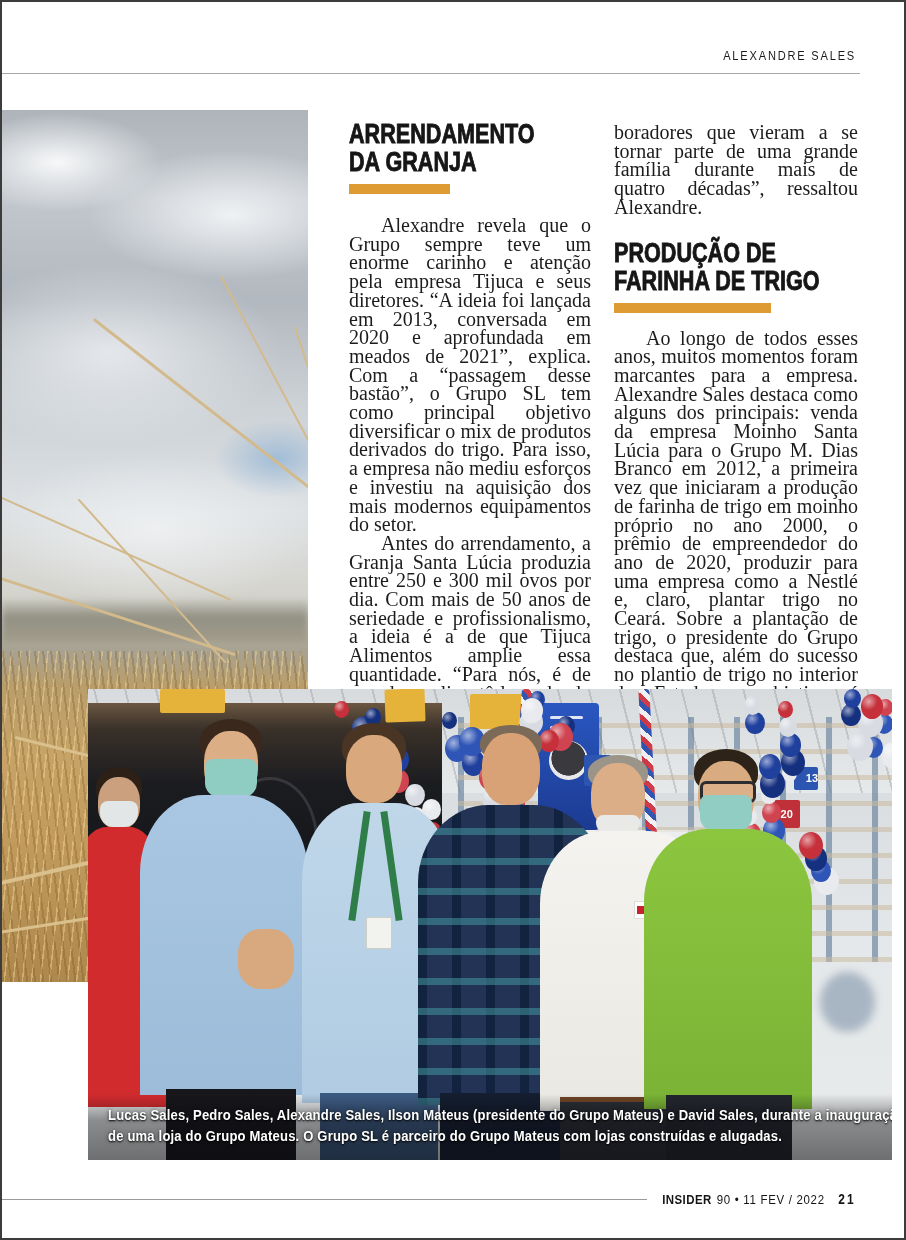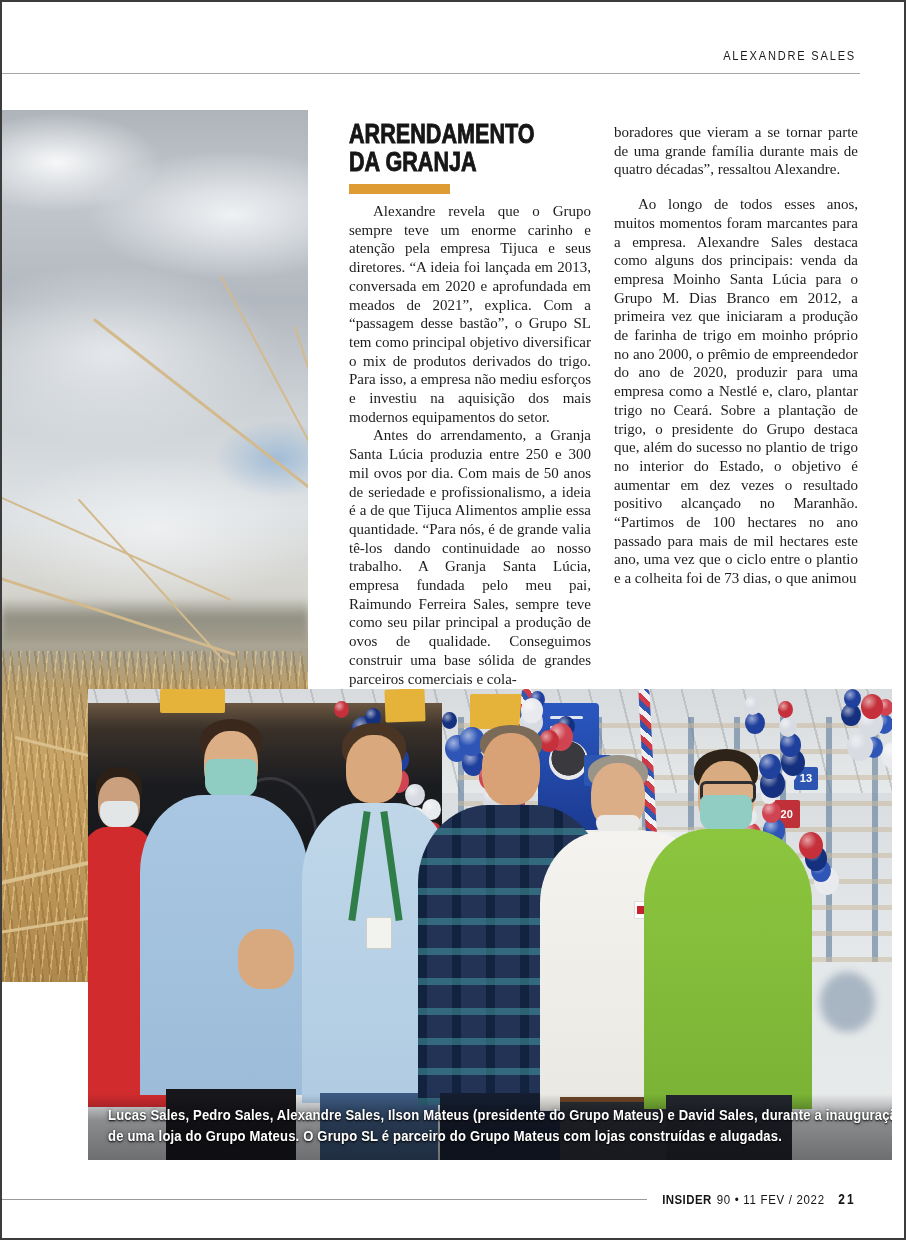--- a/index.html
+++ b/index.html
@@ -30,25 +30,25 @@
   .col-right{left:612px;width:244px;}
   h2.sec{
     margin:0;font-size:27px;line-height:28px;font-weight:700;color:#161616;
     letter-spacing:0;transform:scaleX(.8);transform-origin:left top;white-space:nowrap;
     -webkit-text-stroke:.9px #161616;
   }
   .accent-bar{height:10px;background:#DE9A33;margin-top:8px;}
   .bar-1{width:101px;}
   .bar-2{width:157px;}
   .bodytext{
-    font-family:"Liberation Serif",serif;font-size:15px;line-height:18.7px;
+    font-family:"Liberation Serif",serif;font-size:20px;line-height:18.7px;
     color:#1c1c1c;text-align:justify;margin:0;
   }
   .bodytext.indent{text-indent:1.6em;}
-  .col-mid .bodytext:first-of-type{margin-top:8px;}
+  .col-mid .bodytext:first-of-type{margin-top:22px;}
   .col-right .sec-wrap{margin-top:22px;}
   .col-right .bodytext.cont{margin-top:3px;}
   .col-right .bodytext.indent{margin-top:16px;}
 
   
   .wheat-photo{
     position:absolute;left:0;top:108px;width:306px;height:872px;overflow:hidden;
     background:
       radial-gradient(ellipse 150px 70px at 18% 6%, rgba(250,251,252,.95), transparent 70%),
       radial-gradient(ellipse 200px 90px at 75% 12%, rgba(244,246,248,.9), transparent 72%),
@@ -177,20 +177,27 @@
       <span>ARRENDAMENTO</span><br>
       <span>DA GRANJA</span>
     </h2>
     <div class="accent-bar bar-1"></div>
     <p class="bodytext indent">Alexandre revela que o Grupo sempre teve um enorme carinho e atenção pela empresa Tijuca e seus diretores. “A ideia foi lançada em 2013, conversada em 2020 e aprofundada em meados de 2021”, explica. Com a “passagem desse bastão”, o Grupo SL tem como principal objetivo diversificar o mix de produtos derivados do trigo. Para isso, a empresa não mediu esforços e investiu na aquisição dos mais modernos equipamentos do setor.</p>
     <p class="bodytext indent">Antes do arrendamento, a Granja Santa Lúcia produzia entre 250 e 300 mil ovos por dia. Com mais de 50 anos de seriedade e profissionalismo, a ideia é a de que Tijuca Alimentos amplie essa quantidade. “Para nós, é de grande valia tê-los dando continuidade ao nosso trabalho. A Granja Santa Lúcia, empresa fundada pelo meu pai, Raimundo Ferreira Sales, sempre teve como seu pilar principal a produção de ovos de qualidade. Conseguimos construir uma base sólida de grandes parceiros comerciais e cola-</p>
   </div>
 
   <div class="col col-right">
     <p class="bodytext cont">boradores que vieram a se tornar parte de uma grande família durante mais de quatro décadas”, ressaltou Alexandre.</p>
+    <div class="sec-wrap">
+      <h2 class="sec">
+        <span>PRODUÇÃO DE</span><br>
+        <span>FARINHA DE TRIGO</span>
+      </h2>
+      <div class="accent-bar bar-2"></div>
+    </div>
     <p class="bodytext indent">Ao longo de todos esses anos, muitos momentos foram marcantes para a empresa. Alexandre Sales destaca como alguns dos principais: venda da empresa Moinho Santa Lúcia para o Grupo M. Dias Branco em 2012, a primeira vez que iniciaram a produção de farinha de trigo em moinho próprio no ano 2000, o prêmio de empreendedor do ano de 2020, produzir para uma empresa como a Nestlé e, claro, plantar trigo no Ceará. Sobre a plantação de trigo, o presidente do Grupo destaca que, além do sucesso no plantio de trigo no interior do Estado, o objetivo é aumentar em dez vezes o resultado positivo alcançado no Maranhão. “Partimos de 100 hectares no ano passado para mais de mil hectares este ano, uma vez que o ciclo entre o plantio e a colheita foi de 73 dias, o que animou</p>
   </div>
 
   <div class="group-photo">
     <div class="ceiling"></div>
     <div class="racks"></div>
     <div class="aisle-glow"></div>
     <div class="store-left">
       <div class="chalk" style="left:38%;top:20%;width:90px;height:120px;"></div>
       <div class="chalk" style="left:56%;top:48%;width:60px;height:80px;"></div>
@@ -201,21 +208,21 @@
 
     <div class="banner">
       <div class="bline" style="top:10%;width:55%;"></div>
       <div class="bline" style="top:18%;width:40%;"></div>
       <div class="cookie"></div>
     </div>
 
     <div class="sign blue" style="left:61.7%;top:14%;width:3.4%;height:6.5%;">
         <span>15</span>
       </div>
-    <div class="sign blue" style="left:87.8%;top:16.5%;width:3%;height:5%;">
+    <div class="sign blue" style="left:87.8%;top:16.5%;width:3%;height:5%;justify-content:flex-end;">
         <span>13</span>
       </div>
     <div class="sign red" style="left:85.2%;top:23.5%;width:3.4%;height:6%;">
         <span>20</span>
       </div>
 
     <div class="ribbon" style="left:53.2%;top:0;height:36%;transform:rotate(4deg);"></div>
     <div class="ribbon" style="left:69%;top:0;height:38%;transform:rotate(-3deg);"></div>
 
     <div class="balloons" id="balloons">

